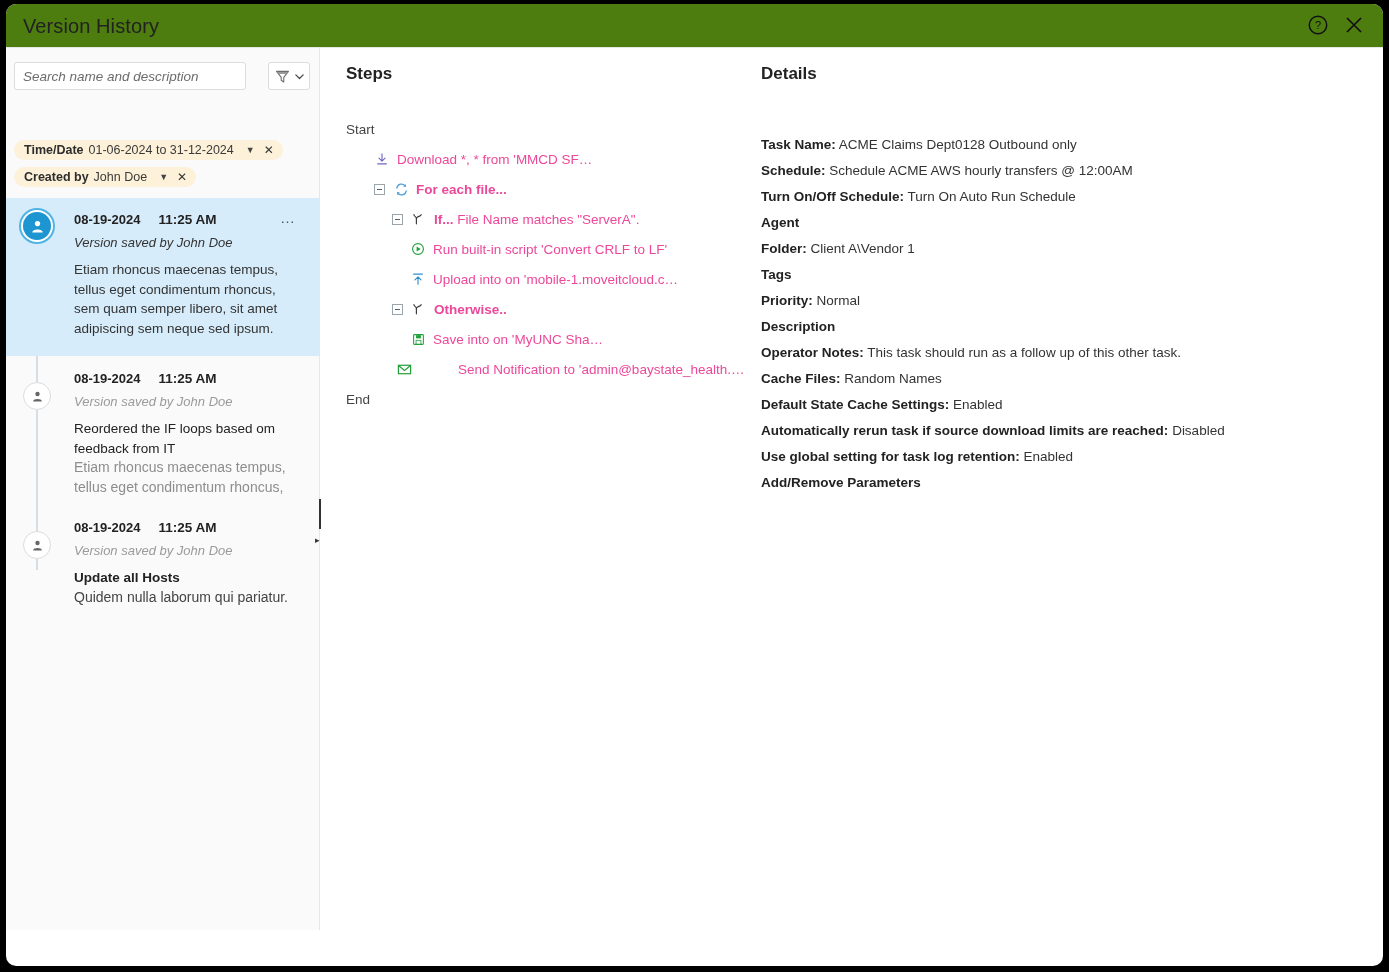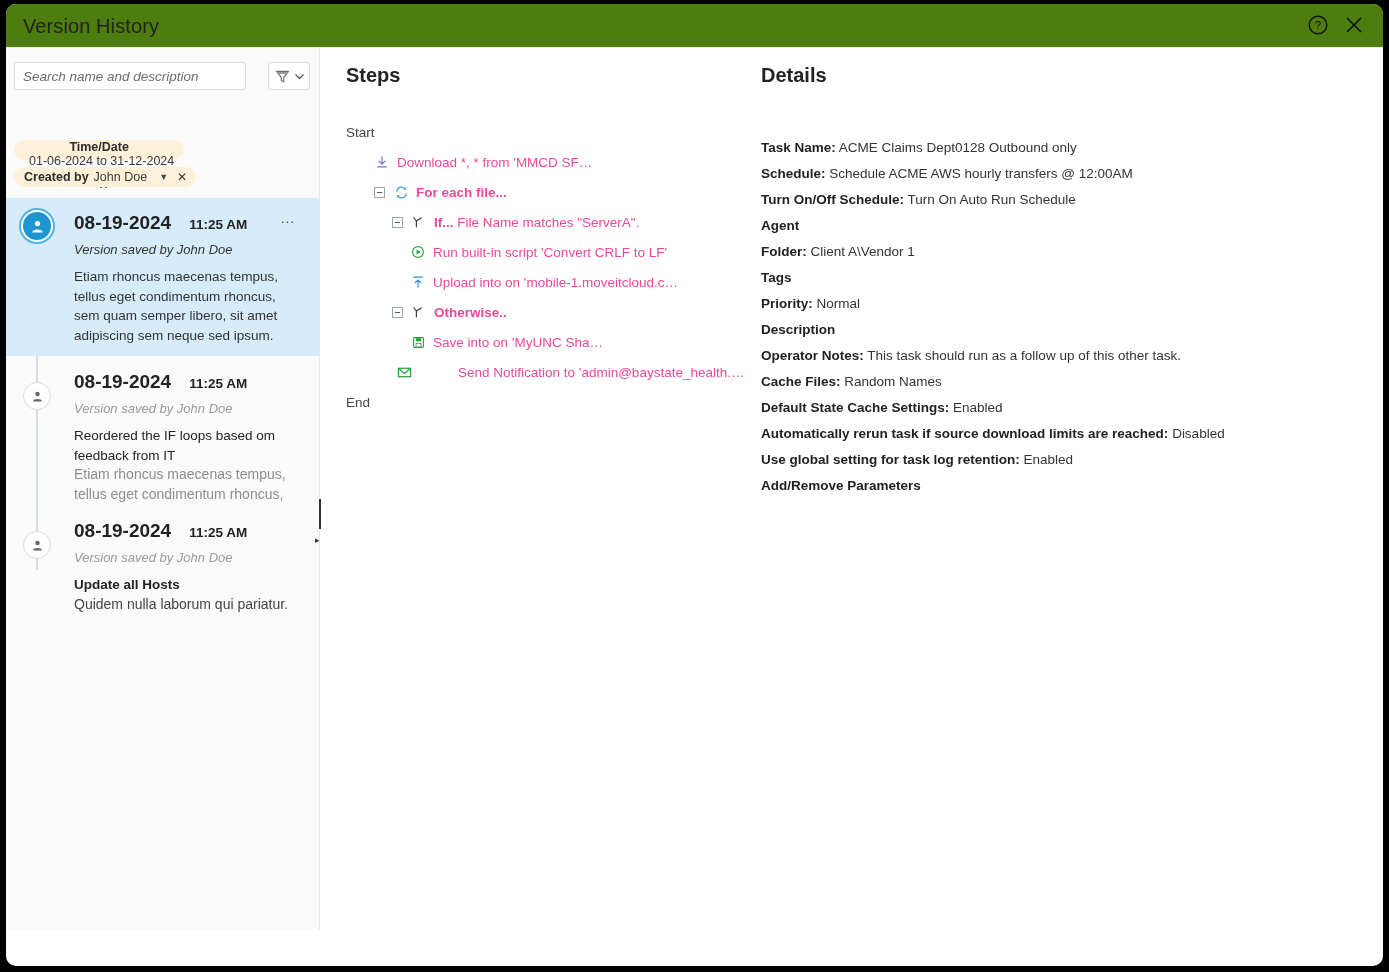--- a/index.html
+++ b/index.html
@@ -74,21 +74,21 @@
     background: #fdf2d9;
     display: flex; align-items: center;
     padding: 0 9px 0 10px;
     font-size: 12.5px; color: #2d2d2d;
     white-space: nowrap; cursor: default;
   }
   .chip .k { font-weight: bold; }
   .chip .v { margin-left: 5px; color: #3a3a3a; }
   .chip .caret { margin-left: 12px; font-size: 9px; color: #444; cursor: pointer; }
   .chip .x { margin-left: 9px; font-size: 12px; color: #333; cursor: pointer; }
-  #chip-time { top: 92px; flex-direction: column; }
+  #chip-time { top: 92px; }
   #chip-created { top: 119px; }
 
   
   #timeline { position: absolute; left: 0; top: 150px; width: 314px; bottom: 0; }
   .tl-line {
     position: absolute; left: 30px; width: 2px;
     background: #d6dde3;
   }
   .entry { position: absolute; left: 0; width: 314px; }
   .entry.selected { background: #d6ecfa; }
@@ -97,21 +97,21 @@
     width: 28px; height: 28px; border-radius: 50%;
     display: flex; align-items: center; justify-content: center;
   }
   .avatar.inactive { background: #fff; border: 1px solid #dcdcdc; }
   .avatar.active {
     background: #1d95d0;
     box-shadow: 0 0 0 2px #fff, 0 0 0 4px #4fb4e4;
   }
   .entry .body { position: absolute; left: 68px; width: 230px; }
   .row1 { display: flex; align-items: baseline; }
-  .date { font-size: 19px; font-weight: bold; color: #222; }
+  .date { font-size: 13px; font-weight: bold; color: #222; }
   .time { font-size: 13.5px; font-weight: bold; color: #222; margin-left: 18px; }
   .dots {
     position: absolute; right: 8px; top: -3px;
     font-size: 15px; color: #555; letter-spacing: 1px;
     cursor: pointer; background: none; border: 0; padding: 0;
   }
   .saved-by {
     font-size: 13px; font-style: italic; margin-top: 8px;
   }
   .saved-by.dark { color: #333; }
@@ -127,21 +127,21 @@
     position: absolute; left: 313px; top: 495px;
     width: 2px; height: 30px; background: #333;
   }
   #caret-arrow {
     position: absolute; left: 309px; top: 531px;
     font-size: 9px; color: #333;
   }
 
   
   #steps { position: absolute; left: 340px; top: 60px; width: 400px; }
-  .panel-h { font-size: 20px; font-weight: bold; color: #222; }
+  .panel-h { font-size: 17px; font-weight: bold; color: #222; }
   #steps-list { margin-top: 30px; }
   .step {
     display: flex; align-items: center;
     height: 30px; font-size: 13.5px; color: #ec4899;
     white-space: nowrap;
   }
   .step .txt { margin-left: 7px; }
   .step .txt.bold { font-weight: bold; }
   .step .txt .lead { font-weight: bold; }
   .toggle {

